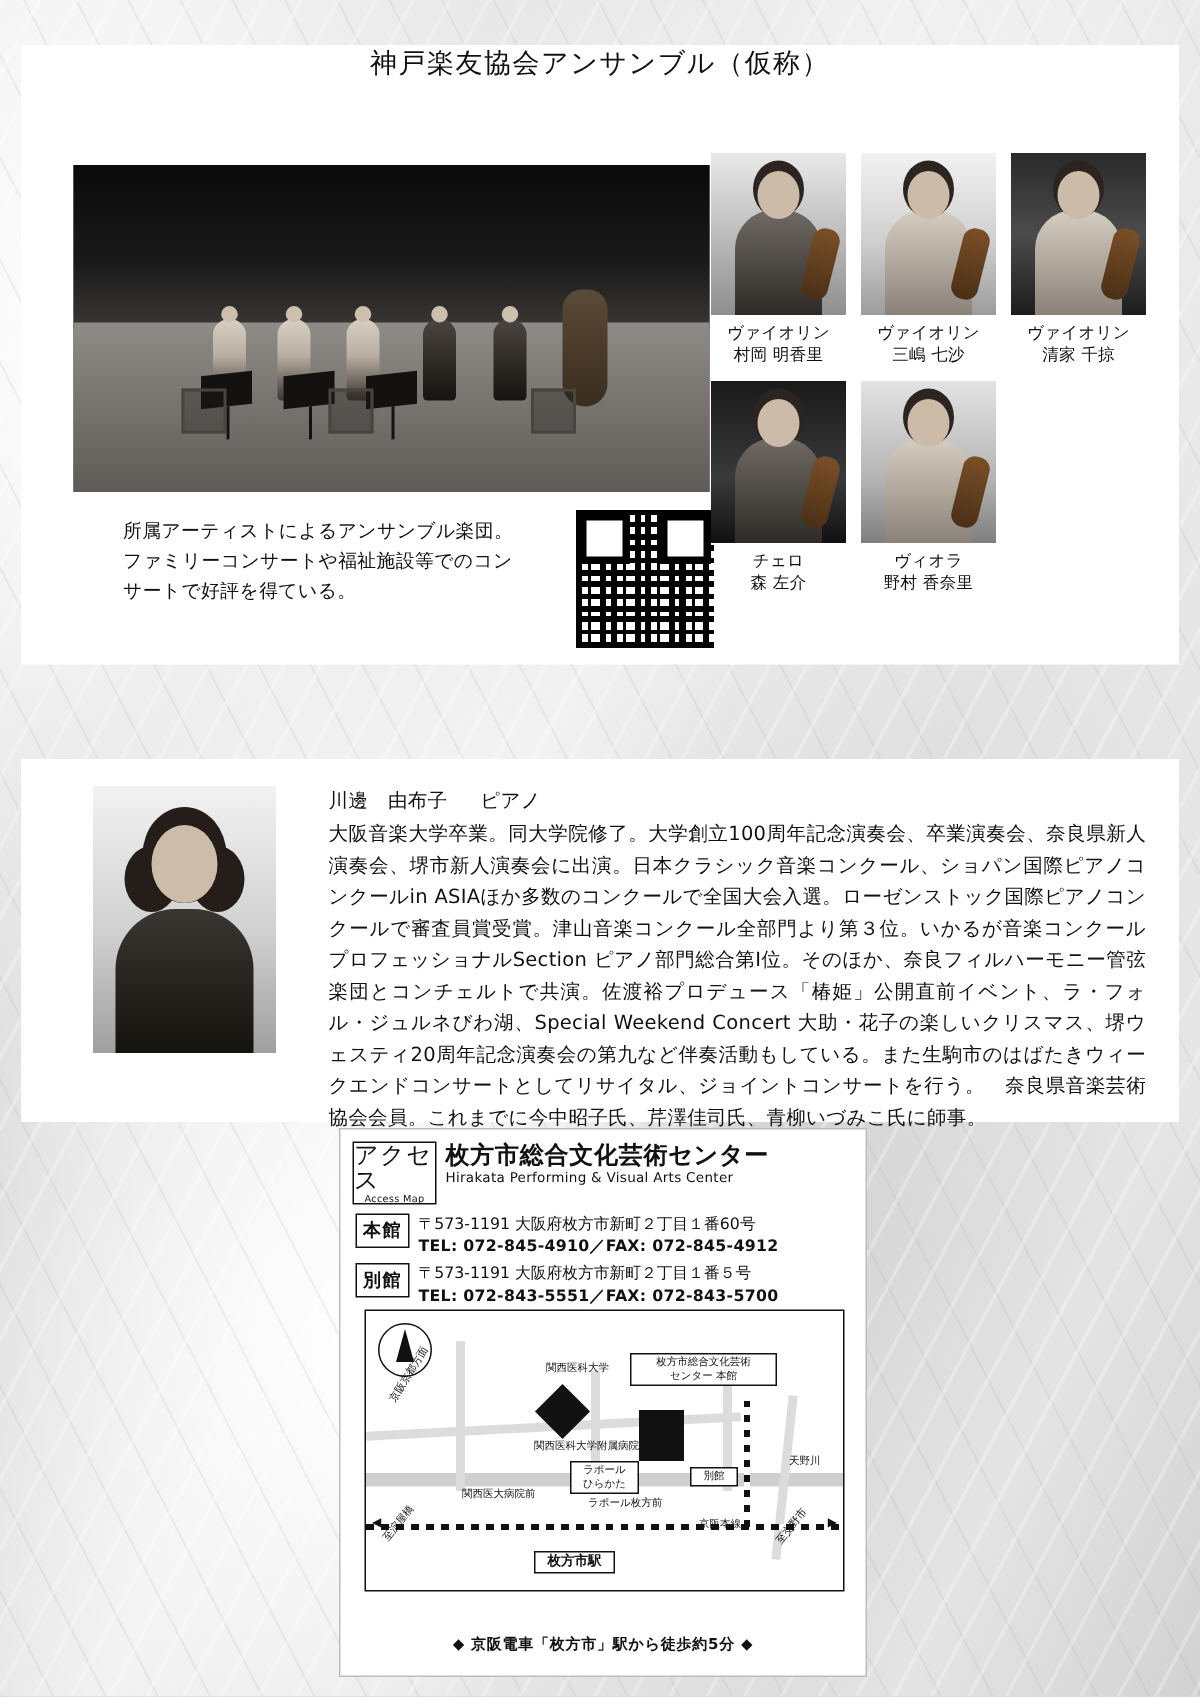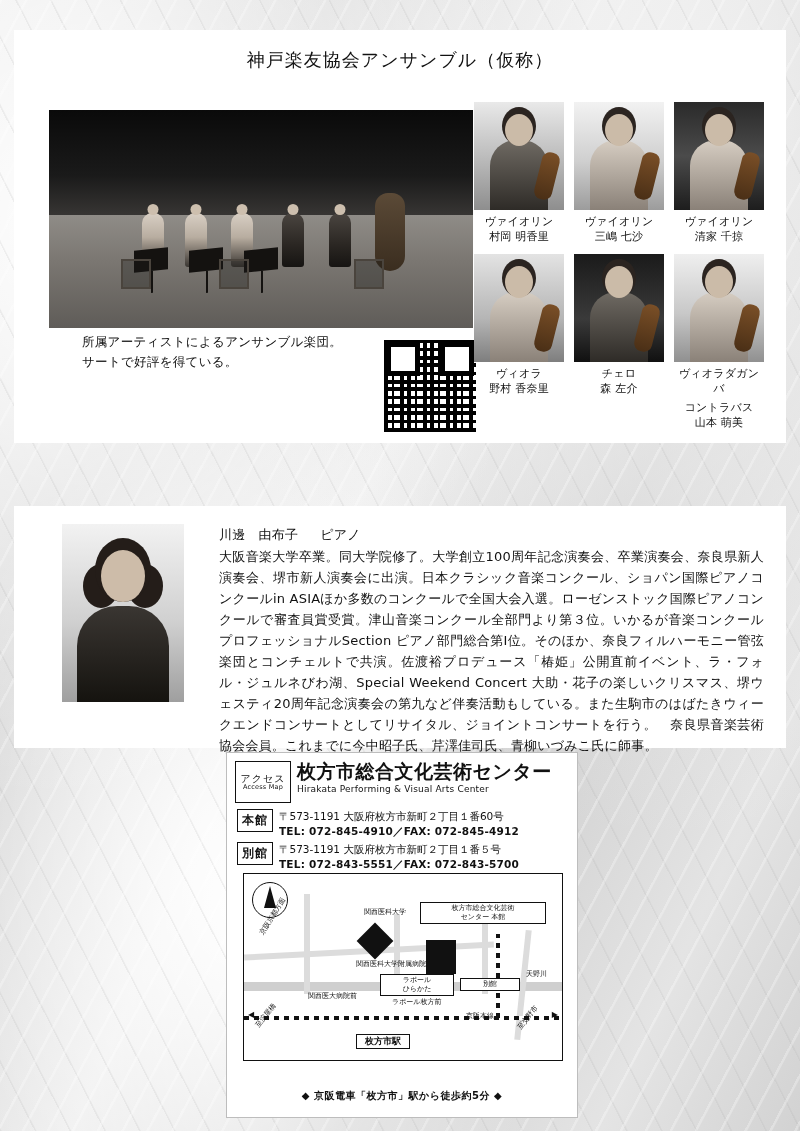--- a/index.html
+++ b/index.html
@@ -47,21 +47,20 @@
     left: 14px;
     top: 30px;
     width: 772px;
     height: 413px;
   }
   .ens-title {
     text-align: center;
     font-size: 18px;
     letter-spacing: 1px;
     font-family: "DejaVu Sans", sans-serif;
-    margin-top: 18px;
   }
   .ens-body {
     position: absolute;
     top: 56px;
     left: 20px;
     right: 14px;
     bottom: 10px;
   }
   .group-photo {
     position: absolute;
@@ -133,21 +132,21 @@
     bottom: 26%;
     width: 30px;
     height: 78px;
     border-radius: 14px 14px 16px 16px;
     background: linear-gradient(180deg, #5b4a37 0%, #3a2d1f 100%);
   }
 
   .ens-caption {
     position: absolute;
     left: 48px;
-    top: 246px;
+    top: 258px;
     width: 300px;
     font-size: 12.5px;
     line-height: 20px;
     letter-spacing: .3px;
   }
   .qr {
     position: absolute;
     left: 350px;
     top: 254px;
     width: 92px;
@@ -311,25 +310,25 @@
     width: 54px;
     height: 40px;
     border: 1.5px solid #111;
     display: flex;
     flex-direction: column;
     align-items: center;
     justify-content: center;
     line-height: 1.1;
     flex: none;
   }
-  .acc-badge .jp { font-size: 10px; letter-spacing: 1px; text-align: center; }
+  .acc-badge .jp { font-size: 16px; letter-spacing: 1px; }
   .acc-badge .en { font-size: 6.5px; letter-spacing: .2px; }
   .acc-titles { flex: 1; }
   .acc-title-jp {
-    font-size: 19px;
+    font-size: 16px;
     font-weight: bold;
     letter-spacing: .5px;
     line-height: 1.1;
   }
   .acc-title-en {
     font-size: 9px;
     letter-spacing: .2px;
     margin-top: 2px;
   }
   .acc-rows {
@@ -387,21 +386,21 @@
     line-height: 9px;
     color: #111;
     white-space: nowrap;
   }
   .mbox {
     position: absolute;
     border: 1px solid #111;
     background: #fff;
     font-size: 7px;
     line-height: 9px;
-    padding: 1px 16px;
+    padding: 1px 2px;
     text-align: center;
     white-space: nowrap;
   }
   .mbox.stn {
     border-width: 1.5px;
     font-size: 9px;
     font-weight: bold;
     padding: 2px 8px;
   }
   .compass {
@@ -469,20 +468,21 @@
         <div class="gp-stand" style="left:33%;"></div>
         <div class="gp-stand" style="left:46%;"></div>
         <div class="gp-chair" style="left:17%;"></div>
         <div class="gp-chair" style="left:40%;"></div>
         <div class="gp-chair" style="left:72%;"></div>
       </div>
     </div>
 
     <div class="ens-caption">
       <div>所属アーティストによるアンサンブル楽団。</div>
+      <div>ファミリーコンサートや福祉施設等でのコン</div>
       <div>サートで好評を得ている。</div>
     </div>
 
     <div class="qr"></div>
 
     <div class="members">
       <div class="member-row">
         <div class="member">
           <div class="member-photo mp-bg1">
             <div class="mp-fig"></div>
@@ -507,46 +507,36 @@
               <div class="mp-head"></div>
               <div class="mp-instr"></div>
           </div>
           <div class="member-role">ヴァイオリン</div>
           <div class="member-name">清家 千掠</div>
         </div>
       </div>
 
       <div class="member-row">
         <div class="member">
+          <div class="member-photo mp-bg5">
+            <div class="mp-fig"></div>
+              <div class="mp-head"></div>
+              <div class="mp-instr"></div>
+          </div>
+          <div class="member-role">チェロ</div>
+          <div class="member-name">森 左介</div>
+        </div>
+        <div class="member">
           <div class="member-photo mp-bg4">
             <div class="mp-fig light"></div>
               <div class="mp-head"></div>
               <div class="mp-instr"></div>
           </div>
           <div class="member-role">ヴィオラ</div>
           <div class="member-name">野村 香奈里</div>
-        </div>
-        <div class="member">
-          <div class="member-photo mp-bg5">
-            <div class="mp-fig"></div>
-              <div class="mp-head"></div>
-              <div class="mp-instr"></div>
-          </div>
-          <div class="member-role">チェロ</div>
-          <div class="member-name">森 左介</div>
-        </div>
-        <div class="member">
-          <div class="member-photo mp-bg6">
-            <div class="mp-fig light"></div>
-              <div class="mp-head"></div>
-              <div class="mp-instr"></div>
-          </div>
-          <div class="member-role">ヴィオラダガンバ</div>
-          <div class="member-role">コントラバス</div>
-          <div class="member-name">山本 萌美</div>
         </div>
       </div>
     </div>
 
   </div>
 </section>
 
 <section class="panel" id="panel-pianist">
   <div class="pianist-photo">
     <div class="pp-fig"></div>

